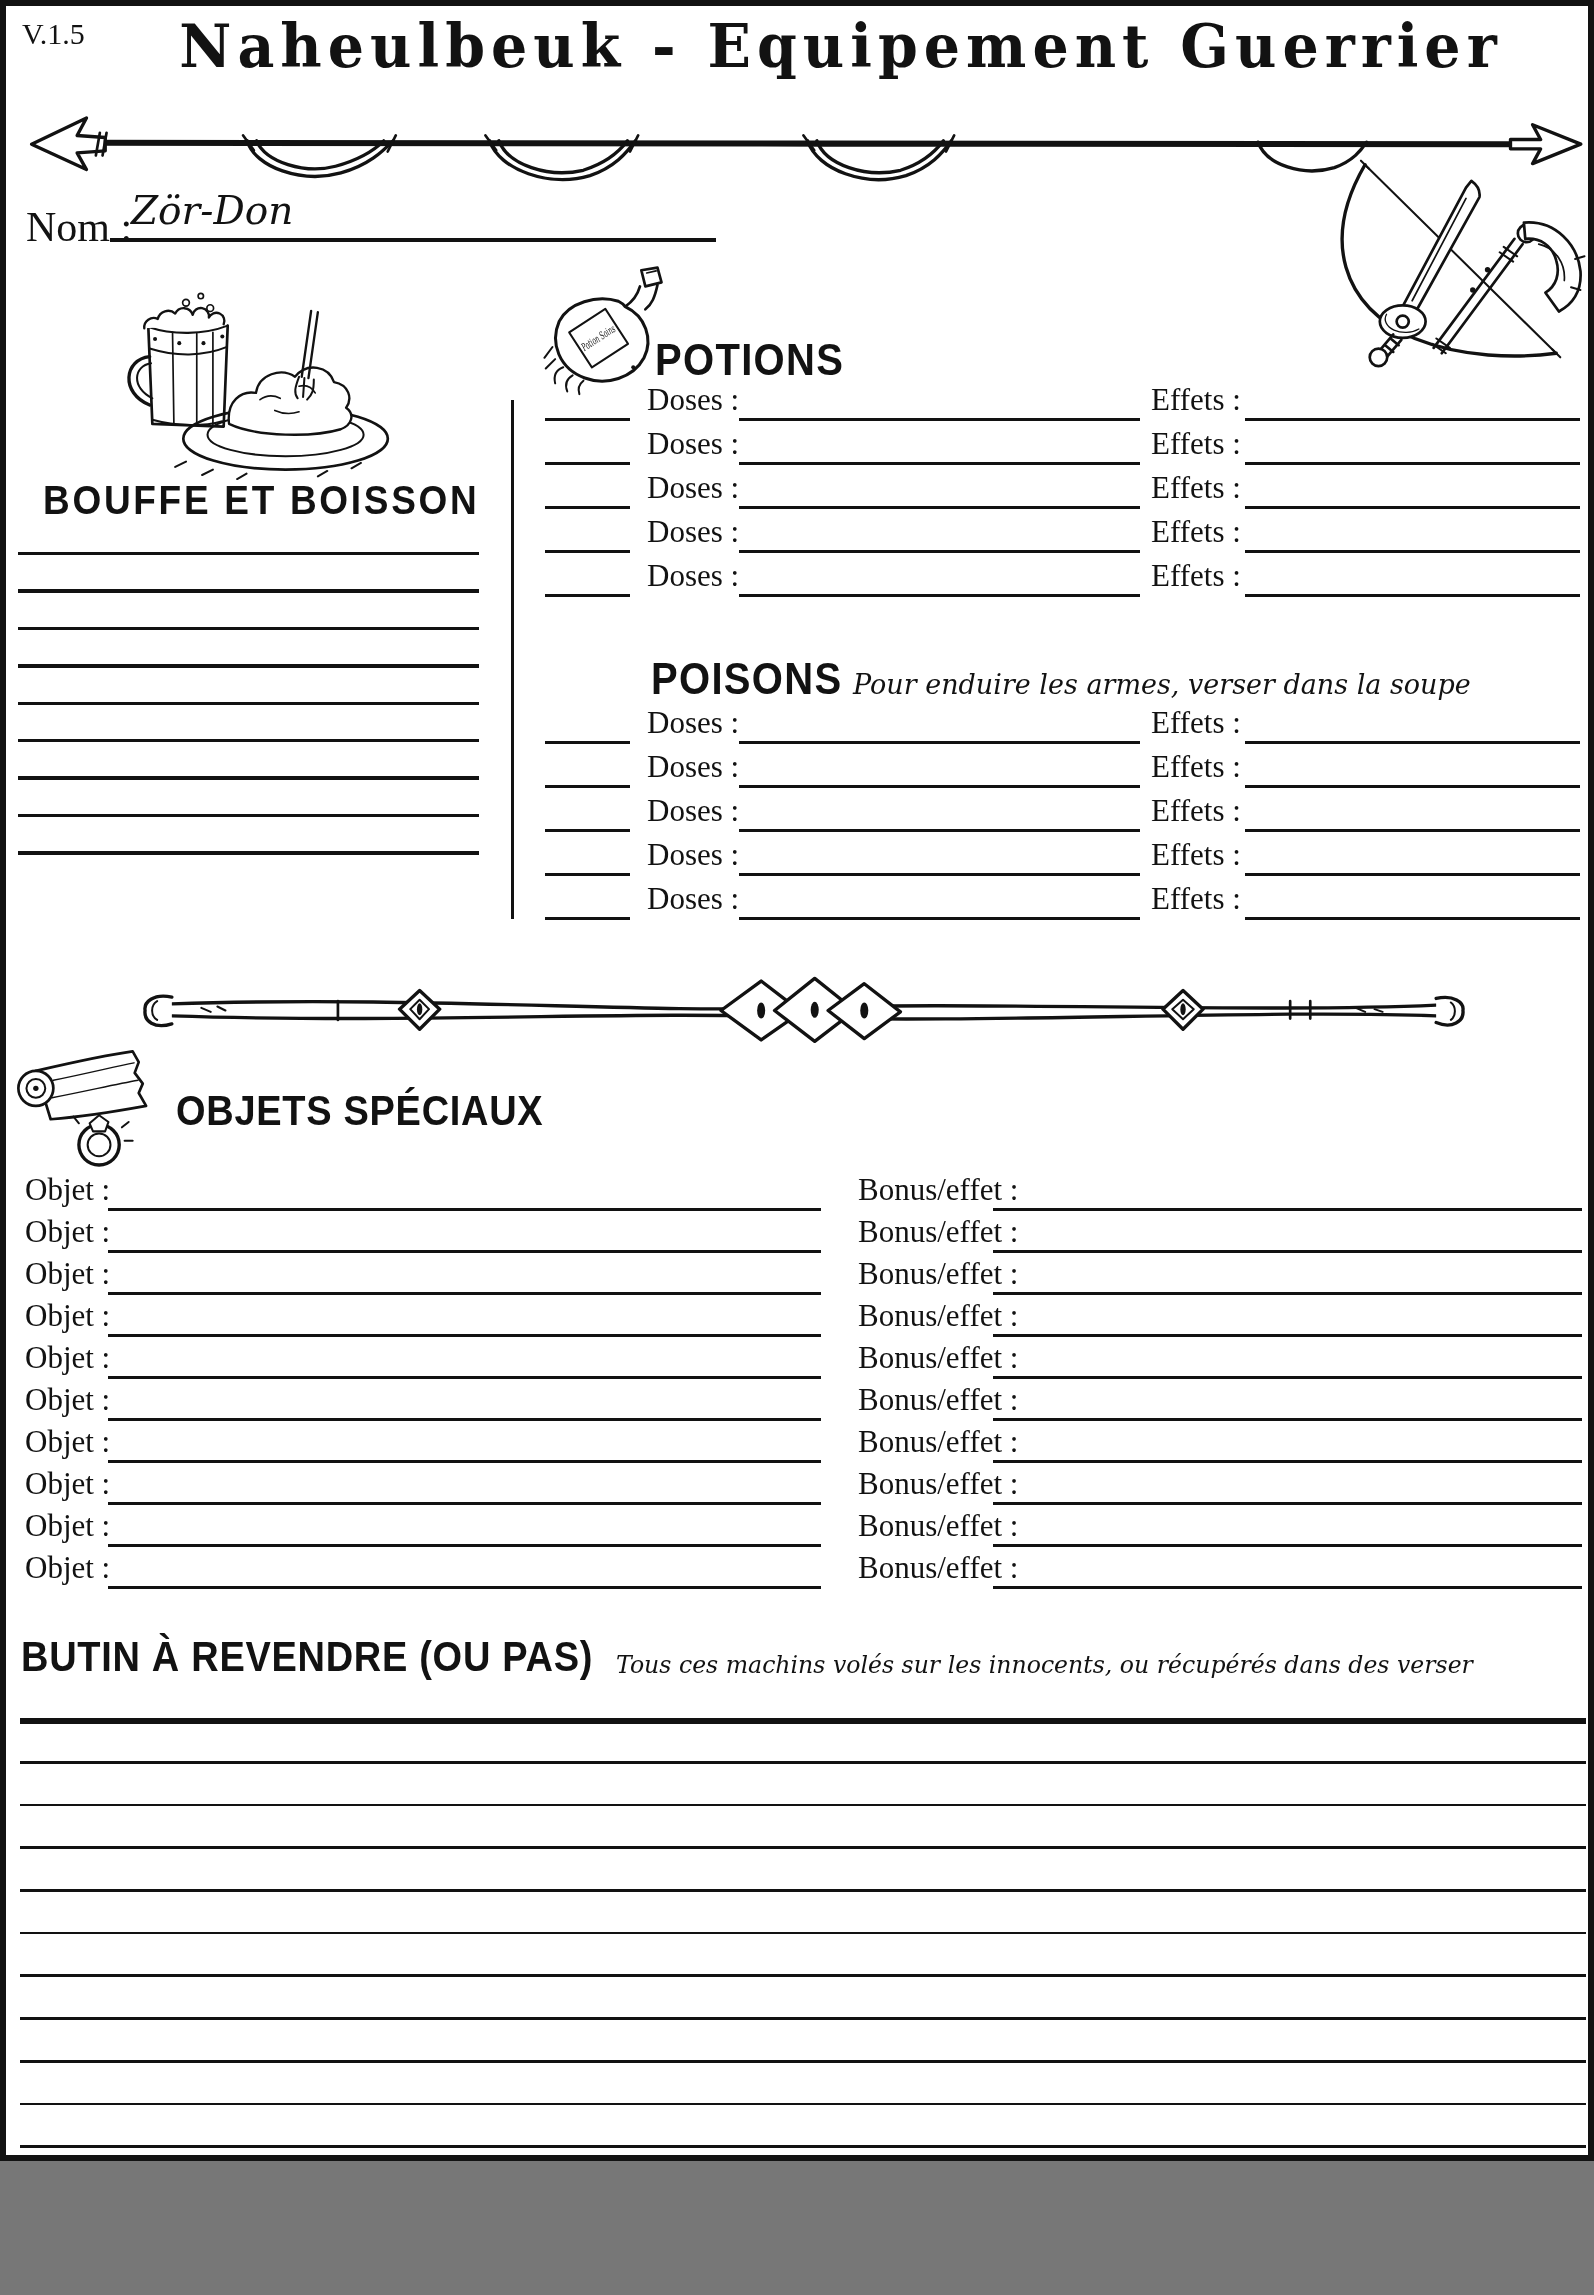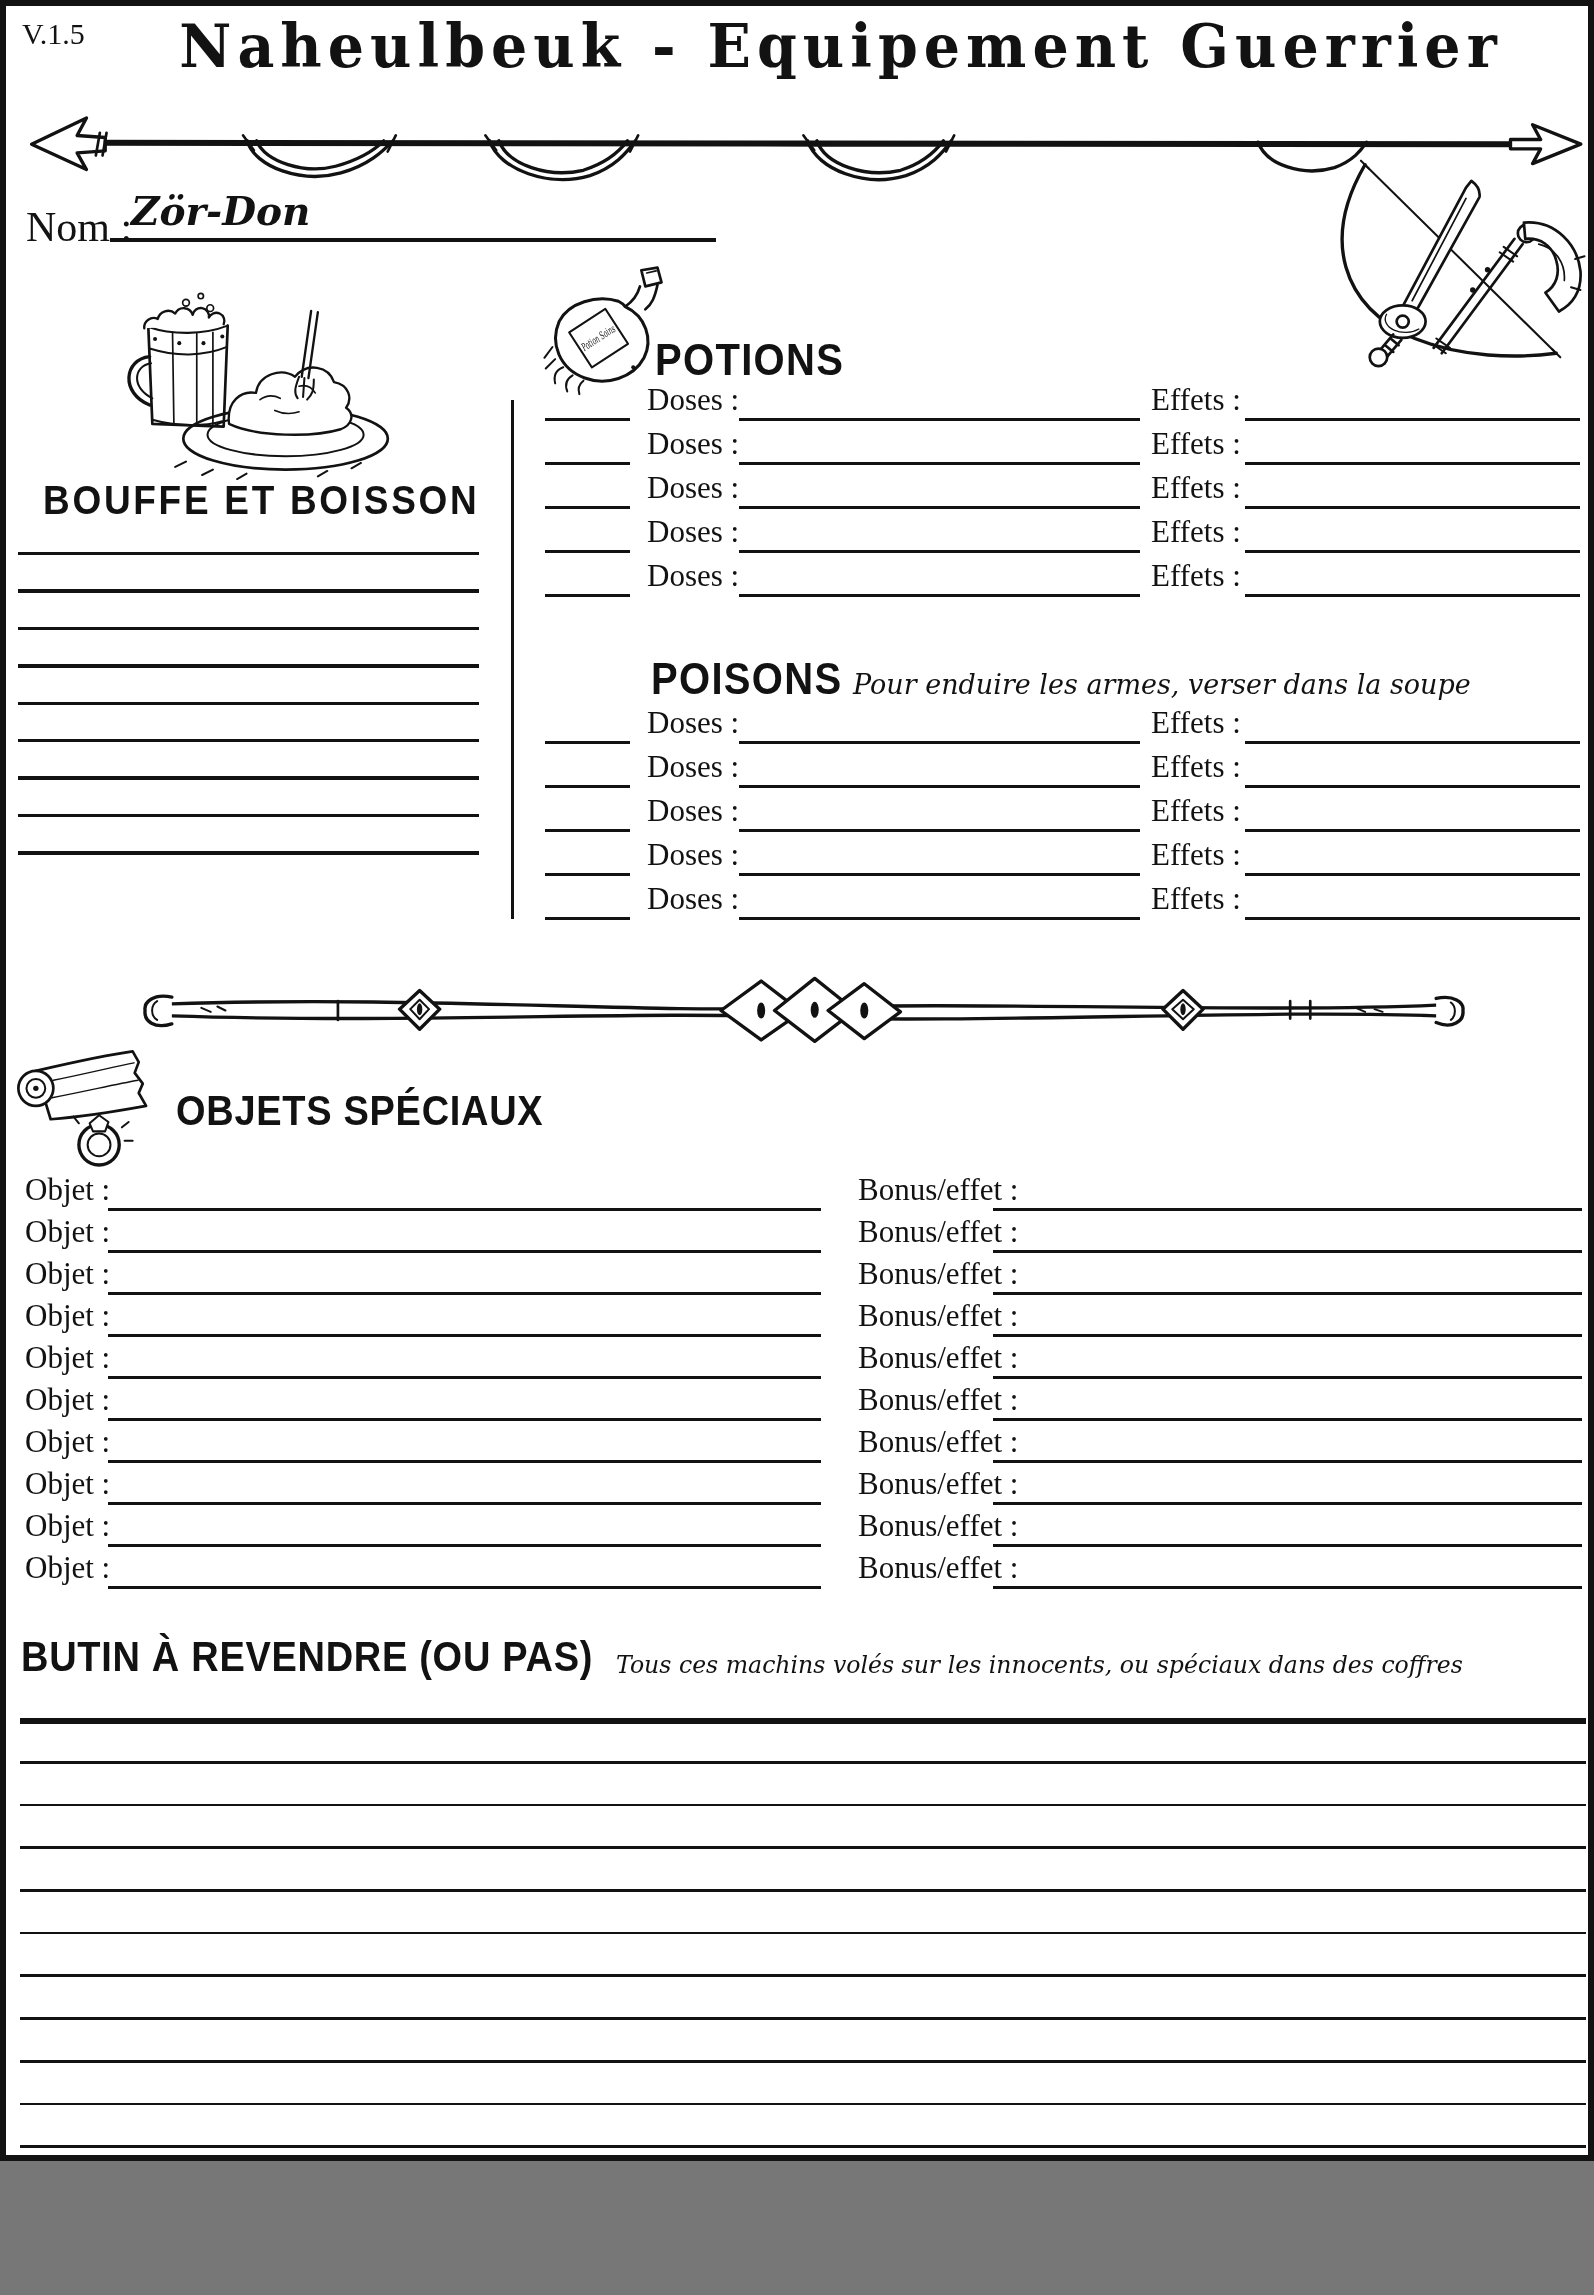--- a/index.html
+++ b/index.html
@@ -22,21 +22,21 @@
   .h-objets  { left:170px; top:1081px; font-size:38px; letter-spacing:0.7px; }
   .h-butin   { left:15px;  top:1627px; font-size:38px; letter-spacing:0.7px; }
 
   .script { font-family:"DejaVu Serif", serif; font-style:italic; white-space:nowrap; }
   .s-poisons { left:847px; top:663px;  font-size:27px; }
   .s-objets  { left:535px;  top:1098px; font-size:25.6px; }
   .s-butin   { left:610px;  top:1645px; font-size:23.6px; }
 
   .label { font-family:"Liberation Serif", serif; }
   .nom-label { left:20px;  top:197px; font-size:42px; }
-  .nom-value { left:125px; top:182px; font-size:39px; font-weight:bold; }
+  .nom-value { left:125px; top:182px; font-size:39px; font-weight:normal; }
   .hline { position:absolute; background:var(--ink); height:3.4px; }
   .nom-line { left:104px; top:232px; width:606px; height:4px; }
 
   .vdiv { left:505px; top:394px; width:3.4px; height:519px; background:var(--ink); }
 
   .rows { position:absolute; left:0; width:1594px; }
   .rows-potions { top:371px; }
   .rows-poisons { top:694px; }
   .rows-objets  { top:1163px; }
 
@@ -368,21 +368,21 @@
 
       <div class="orow">
         <div class="lbl objet label">Objet :</div>
         <div class="ln obj"></div>
         <div class="lbl bonus label">Bonus/effet :</div>
         <div class="ln bon"></div>
       </div>
     </div>
 
   <div class="abs display h-butin">BUTIN À REVENDRE (OU PAS)</div>
-  <div class="abs script s-butin">Tous ces machins volés sur les innocents, ou spéciaux dans des coffres</div>
+  <div class="abs script s-butin">Tous ces machins volés sur les innocents, ou récupérés dans des verser</div>
   <div class="butin-lines">
 
   <div class="bline"></div>
       <div class="bline"></div>
       <div class="bline"></div>
       <div class="bline"></div>
       <div class="bline"></div>
       <div class="bline"></div>
       <div class="bline"></div>
       <div class="bline"></div>

